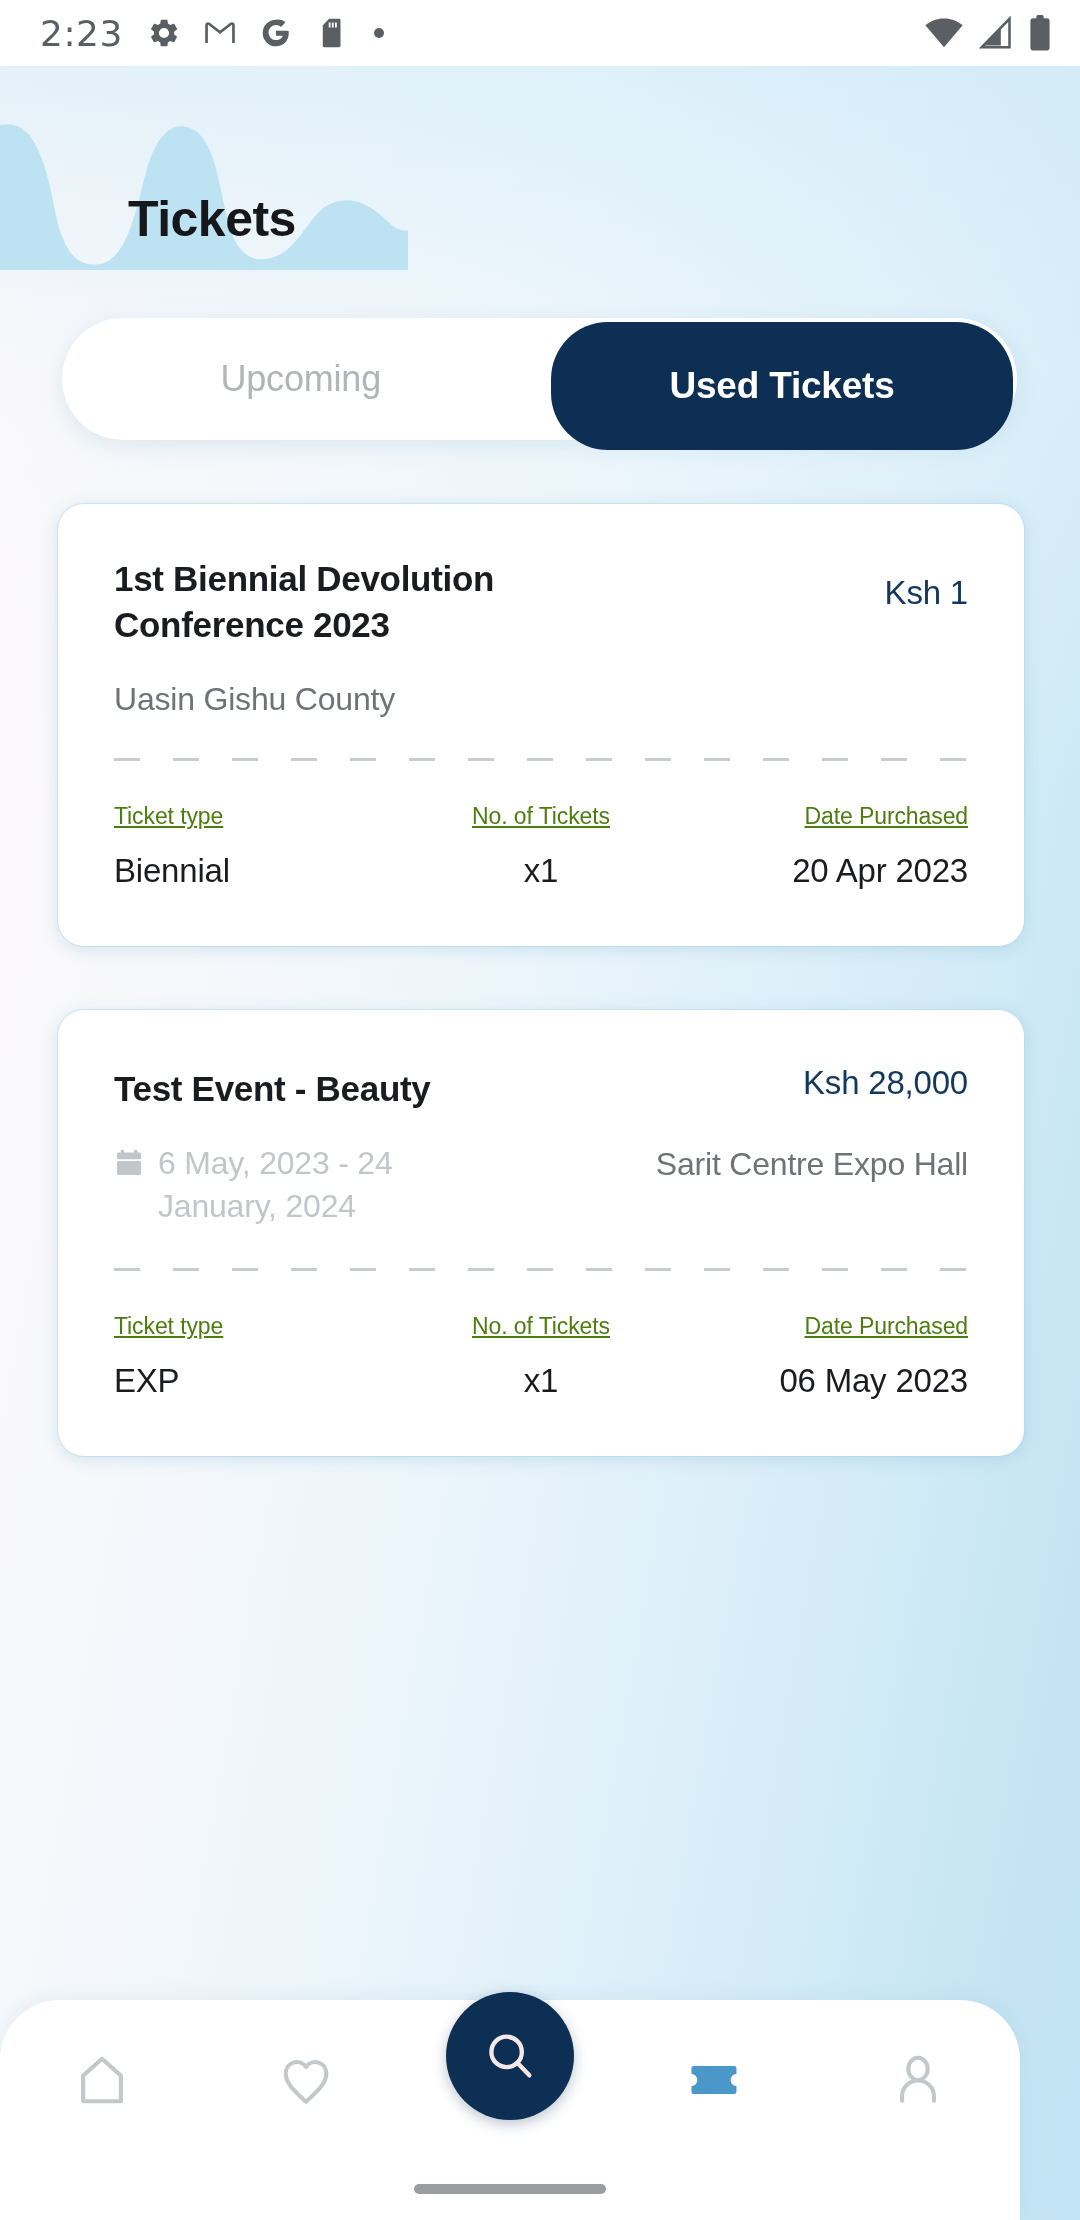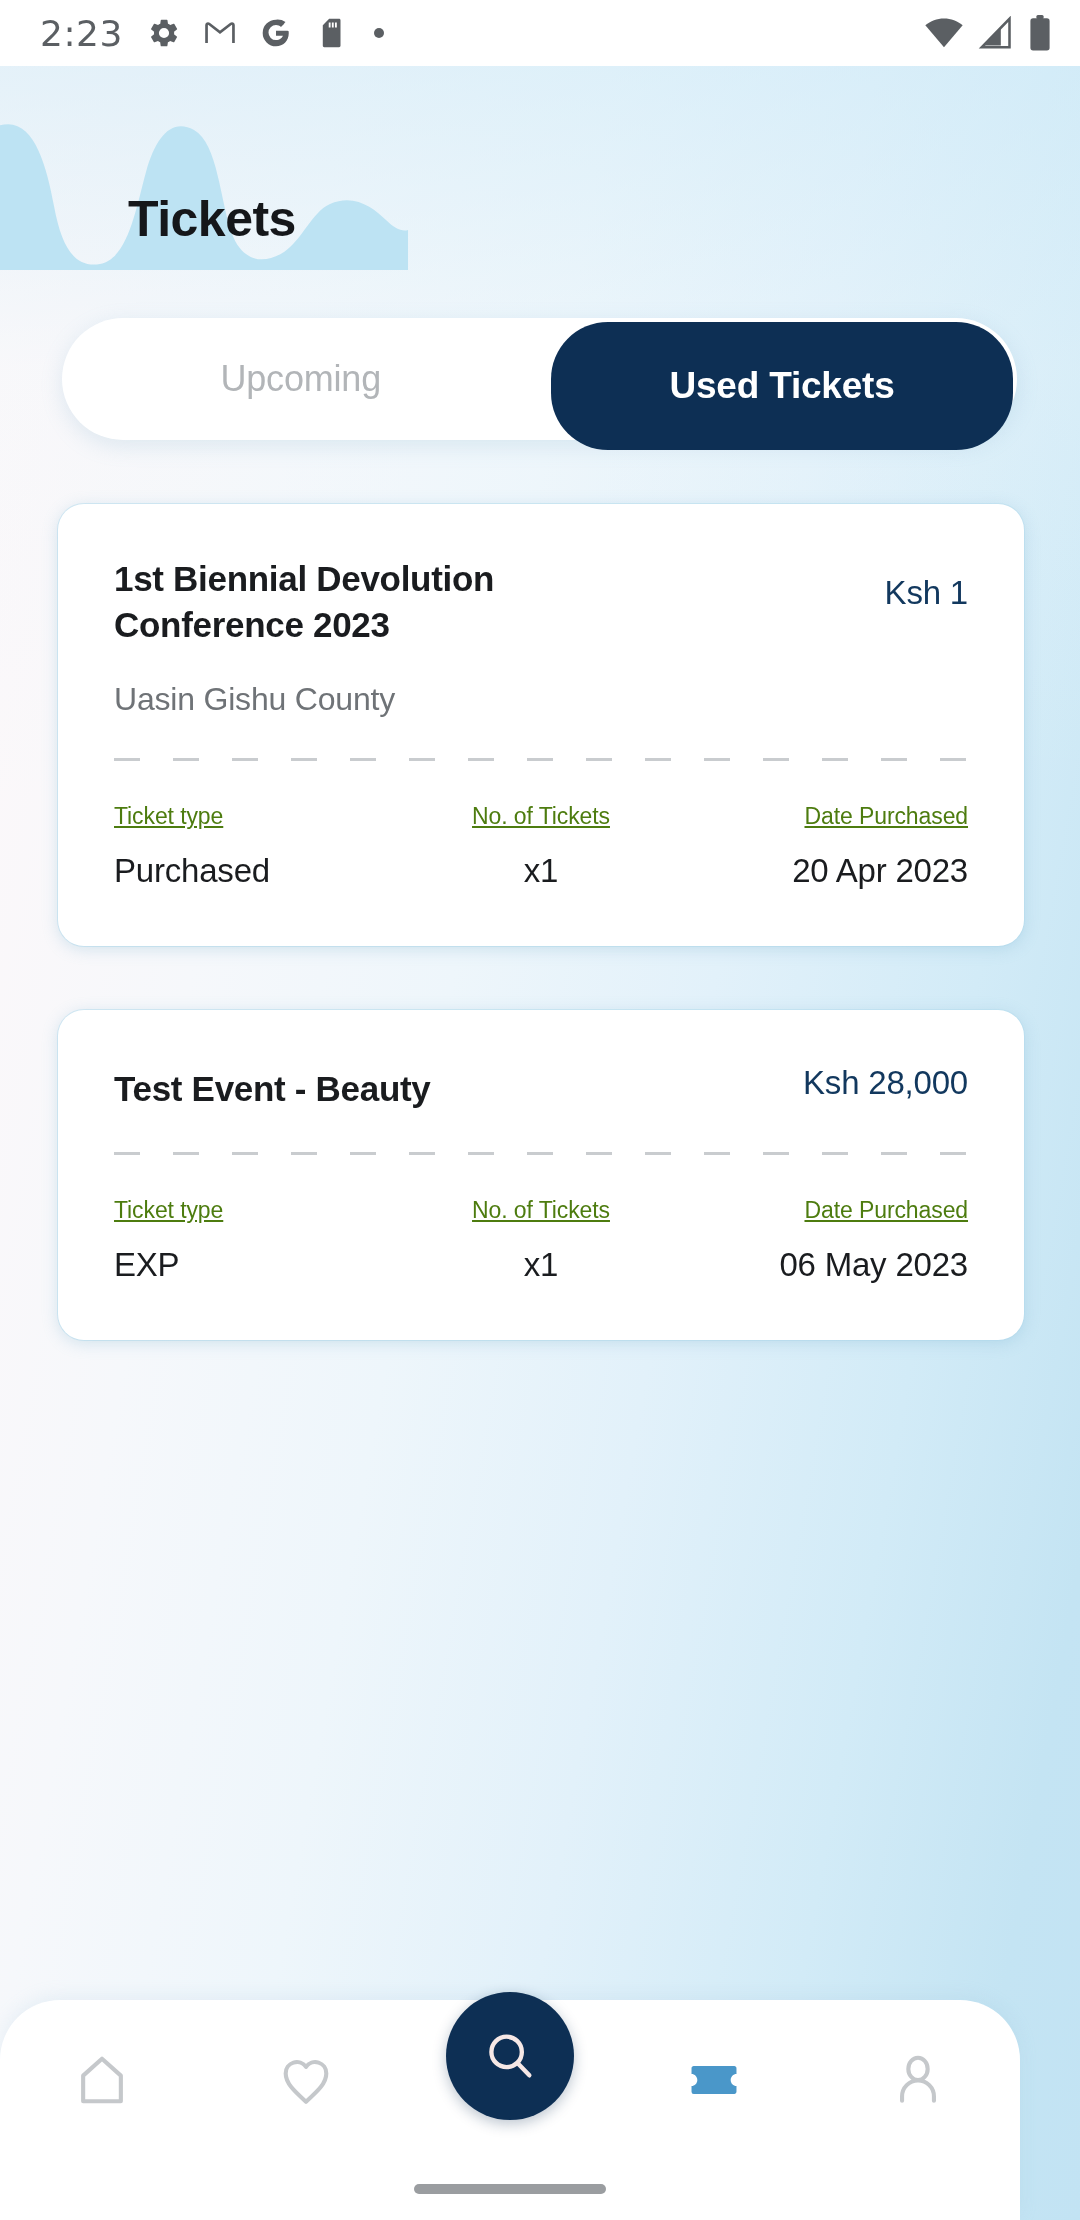--- a/index.html
+++ b/index.html
@@ -267,37 +267,49 @@
       <div class="card-title">1st Biennial Devolution Conference 2023</div>
       <div class="card-price">Ksh 1</div>
     </div>
     <div class="card-meta">
       <div class="meta-venue">Uasin Gishu County</div>
     </div>
     <div class="dashed"></div>
     <div class="detail-row">
       <div class="detail-col c1">
         <div class="detail-label">Ticket type</div>
-        <div class="detail-value">Purchased</div>
+        <div class="detail-value">Biennial</div>
       </div>
       <div class="detail-col c2">
         <div class="detail-label">No. of Tickets</div>
         <div class="detail-value">x1</div>
       </div>
       <div class="detail-col c3">
         <div class="detail-label">Date Purchased</div>
         <div class="detail-value">20 Apr 2023</div>
       </div>
     </div>
   </div>
 
   <div class="card compact">
     <div class="card-top">
       <div class="card-title">Test Event - Beauty</div>
       <div class="card-price">Ksh 28,000</div>
+    </div>
+    <div class="card-meta">
+      <div class="meta-date">
+        <svg class="cal-ico" width="30" height="30" viewBox="0 0 24 24" fill="#c3c6c9">
+          <rect x="5.4" y="1.4" width="2.6" height="3.6" rx=".6"></rect>
+          <rect x="16" y="1.4" width="2.6" height="3.6" rx=".6"></rect>
+          <rect x="2.4" y="3.6" width="19.2" height="5.4" rx="1"></rect>
+          <rect x="2.4" y="10.4" width="19.2" height="11.2" rx="1"></rect>
+        </svg>
+        <span>6 May, 2023 - 24 January, 2024</span>
+      </div>
+      <div class="meta-venue">Sarit Centre Expo Hall</div>
     </div>
     <div class="dashed"></div>
     <div class="detail-row">
       <div class="detail-col c1">
         <div class="detail-label">Ticket type</div>
         <div class="detail-value">EXP</div>
       </div>
       <div class="detail-col c2">
         <div class="detail-label">No. of Tickets</div>
         <div class="detail-value">x1</div>

